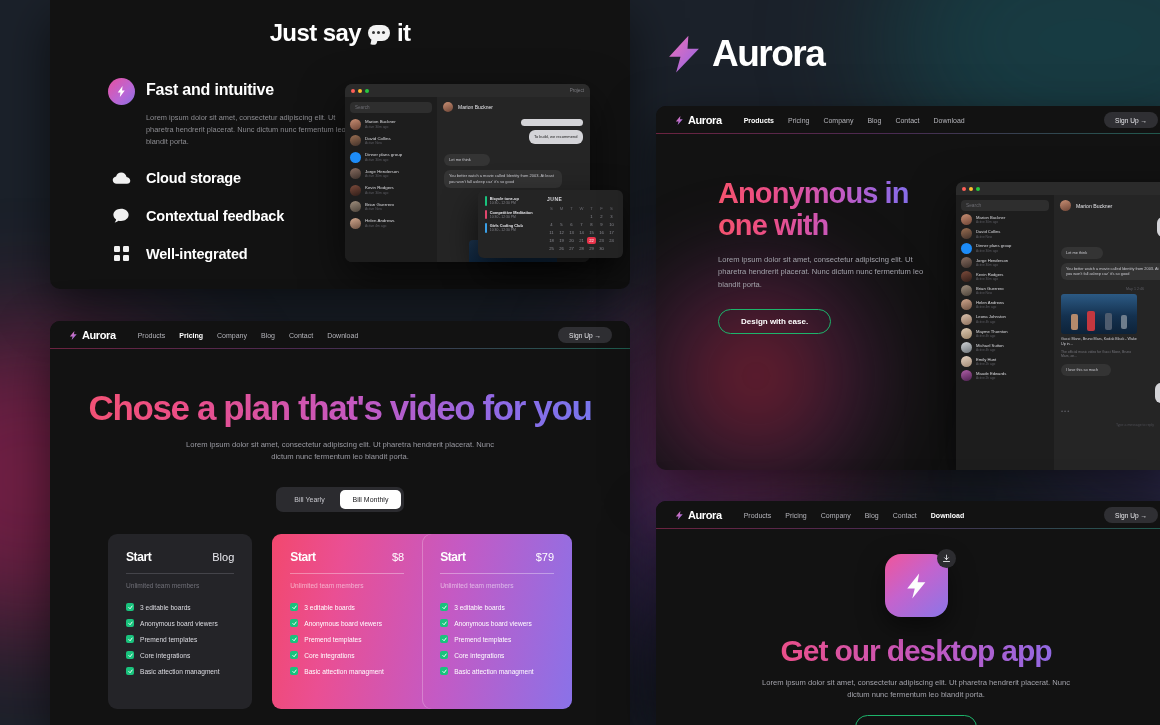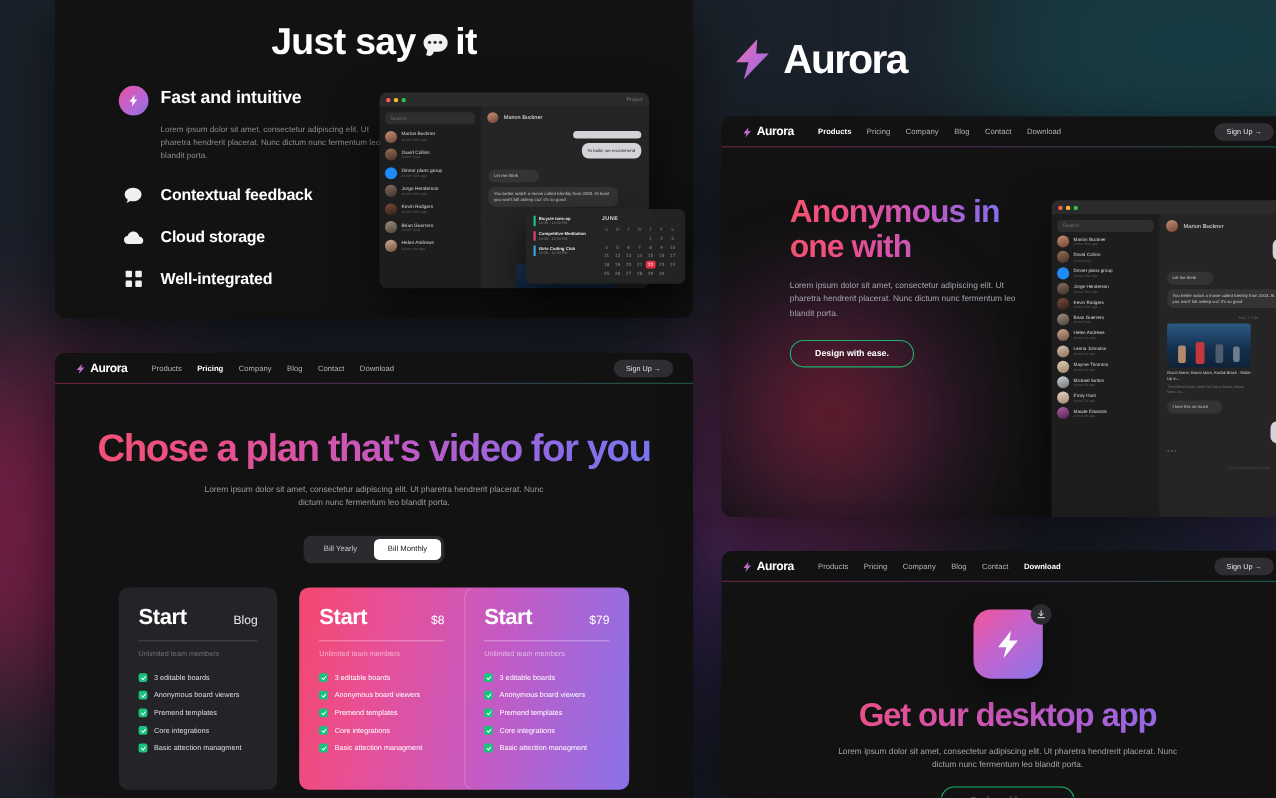--- a/index.html
+++ b/index.html
@@ -22,21 +22,21 @@
   
   .panel{position:absolute;background:#121212;border-radius:10px;overflow:hidden;
          box-shadow:0 18px 50px rgba(0,0,0,.55);}
   #panel-feature{left:50px;top:0;width:580px;height:289px;border-radius:0 0 10px 10px;}
   #panel-pricing{left:50px;top:321px;width:580px;height:404px;border-radius:10px 10px 0 0;}
   #panel-hero{left:656px;top:106px;width:520px;height:364px;border-radius:10px;}
   #panel-desktop{left:656px;top:501px;width:520px;height:224px;border-radius:10px 10px 0 0;}
 
   
   .justsay{position:absolute;left:0;right:0;top:19px;text-align:center;
-           color:#fff;font-size:34px;font-weight:bold;letter-spacing:-.6px;
+           color:#fff;font-size:24px;font-weight:bold;letter-spacing:-.6px;
            display:flex;align-items:center;justify-content:center;gap:7px;}
   .bubble{display:inline-block;width:22px;height:16px;background:#f2f2f2;border-radius:9px;
           position:relative;}
   .bubble:after{content:"";position:absolute;left:3px;bottom:-4px;width:6px;height:6px;
           background:#f2f2f2;border-radius:0 0 4px 0;transform:rotate(12deg);}
   .bubble i{position:absolute;top:6px;left:4px;width:3px;height:3px;background:#333;border-radius:50%;
           box-shadow:5px 0 0 #333,10px 0 0 #333;}
 
   .feat-list{position:absolute;left:58px;top:78px;width:250px;}
   .feat-hero-row{display:flex;align-items:flex-start;gap:11px;}
@@ -124,21 +124,21 @@
   .toggle .off{background:transparent;color:#c7c7cd;}
   .toggle .on{background:#fff;color:#18181b;}
   .cards{display:flex;justify-content:center;margin-top:22px;padding:0 58px;align-items:flex-start;}
   .card{border-radius:9px;padding:16px 18px 26px;}
   .card.free{background:#242428;width:148px;margin-right:20px;}
   .card.paid{width:155px;}
   .pw{display:flex;border-radius:9px;overflow:hidden;
       background:linear-gradient(100deg,#f2486e 0%,#ea4f93 22%,#c45ac4 58%,#8a72e8 100%);}
   .pw .card.paid + .card.paid{box-shadow:inset 1px 0 0 rgba(255,255,255,.25);}
   .ch{display:flex;justify-content:space-between;align-items:baseline;}
-  .ch .nm{color:#fff;font-size:20px;font-weight:bold;letter-spacing:-.4px;}
+  .ch .nm{color:#fff;font-size:12px;font-weight:bold;letter-spacing:-.4px;}
   .ch .pr{color:#fff;font-size:11px;}
   .card.free .ch .pr{color:#e9e9ee;}
   .rule{height:1px;margin:9px 0 8px;}
   .card.free .rule{background:#44444a;}
   .card.paid .rule{background:rgba(255,255,255,.35);}
   .unl{font-size:6.6px;margin-bottom:14px;}
   .card.free .unl{color:#6f6f77;}
   .card.paid .unl{color:rgba(255,255,255,.55);}
   .fi{display:flex;align-items:center;gap:6px;margin-bottom:8px;}
   .chk{width:8px;height:8px;border-radius:2px;background:#19c37d;flex:none;
@@ -202,33 +202,33 @@
         <svg viewBox="0 0 24 24">
             <path d="M14 2L5 14h5l-1 8 9-12h-5l1-8z" fill="#fff"></path>
           </svg>
       </div>
       <div class="feat-hero-title">Fast and intuitive</div>
     </div>
     <div class="feat-desc">Lorem ipsum dolor sit amet, consectetur adipiscing elit. Ut pharetra hendrerit placerat. Nunc dictum nunc fermentum leo blandit porta.</div>
 
     <div class="feat-row">
       <span class="feat-ic">
+        <svg width="19" height="14" viewBox="0 0 26 18">
+            <path d="M20.5 17H6.3C3.4 17 1 14.7 1 11.9c0-2.6 2-4.8 4.6-5.1C6.5 3.6 9.3 1.4 12.6 1.4c3.7 0 6.8 2.7 7.3 6.2 2.9.2 5.1 2.5 5.1 5.2 0 2.3-1.9 4.2-4.5 4.2z" fill="#f0f0f0"></path>
+          </svg>
+      </span>
+      <span class="feat-label">Cloud storage</span>
+    </div>
+    <div class="feat-row">
+      <span class="feat-ic">
         <svg width="18" height="16" viewBox="0 0 24 22">
             <path d="M12 1C6 1 1.5 4.8 1.5 9.4c0 2.6 1.5 4.9 3.8 6.4-.2 1.3-.9 2.8-2 4 2.2-.4 4-1.3 5.2-2.3 1.1.3 2.3.4 3.5.4 6 0 10.5-3.8 10.5-8.5S18 1 12 1z" fill="#f0f0f0"></path>
           </svg>
       </span>
       <span class="feat-label">Contextual feedback</span>
-    </div>
-    <div class="feat-row">
-      <span class="feat-ic">
-        <svg width="19" height="14" viewBox="0 0 26 18">
-            <path d="M20.5 17H6.3C3.4 17 1 14.7 1 11.9c0-2.6 2-4.8 4.6-5.1C6.5 3.6 9.3 1.4 12.6 1.4c3.7 0 6.8 2.7 7.3 6.2 2.9.2 5.1 2.5 5.1 5.2 0 2.3-1.9 4.2-4.5 4.2z" fill="#f0f0f0"></path>
-          </svg>
-      </span>
-      <span class="feat-label">Cloud storage</span>
     </div>
     <div class="feat-row">
       <span class="feat-ic">
         <svg width="15" height="15" viewBox="0 0 20 20">
           <rect x="0" y="0" width="8" height="8" rx="1.5" fill="#f0f0f0"></rect>
           <rect x="12" y="0" width="8" height="8" rx="1.5" fill="#f0f0f0"></rect>
           <rect x="0" y="12" width="8" height="8" rx="1.5" fill="#f0f0f0"></rect>
           <rect x="12" y="12" width="8" height="8" rx="1.5" fill="#f0f0f0"></rect>
         </svg>
       </span>

